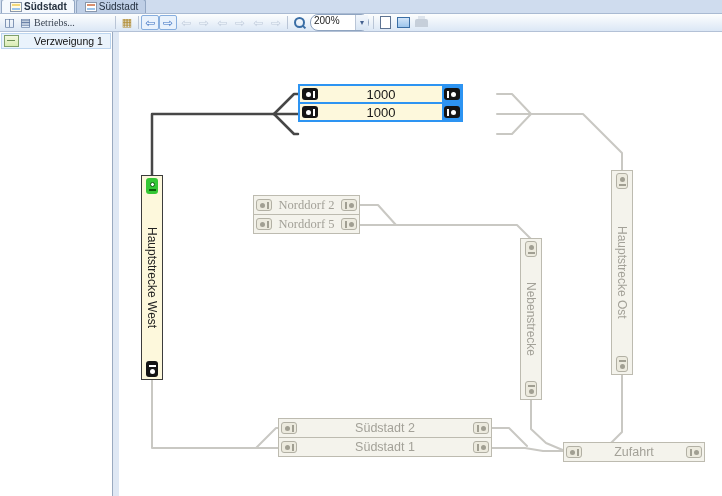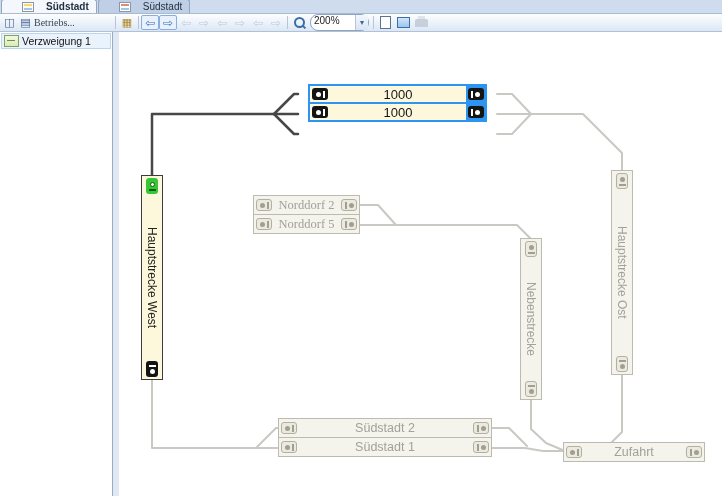--- a/index.html
+++ b/index.html
@@ -10,22 +10,22 @@
   }
   #app{position:absolute;inset:0;box-shadow:inset 0 0 0 1px #93a3b8;}
 
   
   .tabbar{
     position:absolute;left:0;top:0;width:722px;height:14px;
     background:#cfdcee;display:flex;align-items:flex-end;padding-left:1px;
     border-bottom:1px solid #a9bad2;box-sizing:border-box;
   }
   .tab{
-    height:13px;display:flex;align-items:center;gap:12px;
-    padding:0 7px 0 20px;font-size:10px;color:#24303f;
+    height:13px;display:flex;align-items:center;gap:2px;
+    padding:0 7px 0 8px;font-size:10px;color:#24303f;
     background:#bfcfe6;border:1px solid #92a6c2;border-bottom:none;
     border-radius:3px 3px 0 0;margin-right:1px;cursor:default;
   }
   .tab.active{background:#f4f8fd;font-weight:bold;}
   .tabicon{display:inline-block;width:12px;height:10px;flex:none;}
 
   
   .toolbar{
     position:absolute;left:0;top:14px;width:722px;height:18px;box-sizing:border-box;
     background:linear-gradient(#fdfefe,#dbe7f5);
@@ -62,21 +62,21 @@
   .i-diagram{width:11px;height:9px;border:1px solid #3a6ea5;background:linear-gradient(#d2e4f8,#9cc5ec);}
   .i-print{width:13px;height:8px;background:#c6cfda;border-radius:2px 2px 0 0;position:relative;}
   .i-print::before{content:"";position:absolute;left:3px;top:-3px;width:7px;height:3px;background:#dde4ec;}
 
   
   .sidebar{
     position:absolute;left:0;top:32px;width:113px;bottom:0;background:#fff;
     border-right:1px solid #9aaac0;box-sizing:border-box;
   }
   .tree-item{
-    display:flex;align-items:center;gap:3px;margin:1px 1px;padding:1px 2px;
+    display:flex;align-items:center;gap:15px;margin:1px 1px;padding:1px 2px;
     font-size:10.5px;color:#111;border:1px solid #bcd5ef;background:#eaf3fc;cursor:default;
   }
   .i-branch{width:13px;height:10px;flex:none;border:1px solid #7fa06a;
     background:linear-gradient(#f3f8df,#d9ecb4);position:relative;}
   .i-branch::after{content:"";position:absolute;left:2px;top:4px;width:8px;height:1px;background:#6b8f55;}
   .splitter{position:absolute;left:113px;top:32px;width:6px;bottom:0;background:#dfe8f4;}
 
   
   .canvas{position:absolute;left:119px;top:32px;width:603px;height:464px;background:#fff;overflow:hidden;}
   .canvas svg{position:absolute;left:0;top:0;}
@@ -228,21 +228,21 @@
         <polyline points="137,416 157,396 159,396"></polyline>
       </g>
 
       <g stroke="#474747" stroke-width="2.5" fill="none" stroke-linejoin="round" stroke-linecap="round">
         <polyline points="33,143 33,82 179,82"></polyline>
         <polyline points="155,82 175,62 179,62"></polyline>
         <polyline points="155,82 175,102 179,102"></polyline>
       </g>
     </svg>
 
-    <div class="blockgroup" style="left:189px;top:52px;width:179px;">
+    <div class="blockgroup" style="left:179px;top:52px;width:165px;">
       <div class="row sel">
         <span class="sig">
             <span class="dot"></span>
             <span class="bar"></span>
           </span>
         <span class="lbl">1000</span>
         <span class="endcap">
           <span class="sig rev">
               <span class="dot"></span>
               <span class="bar"></span>

